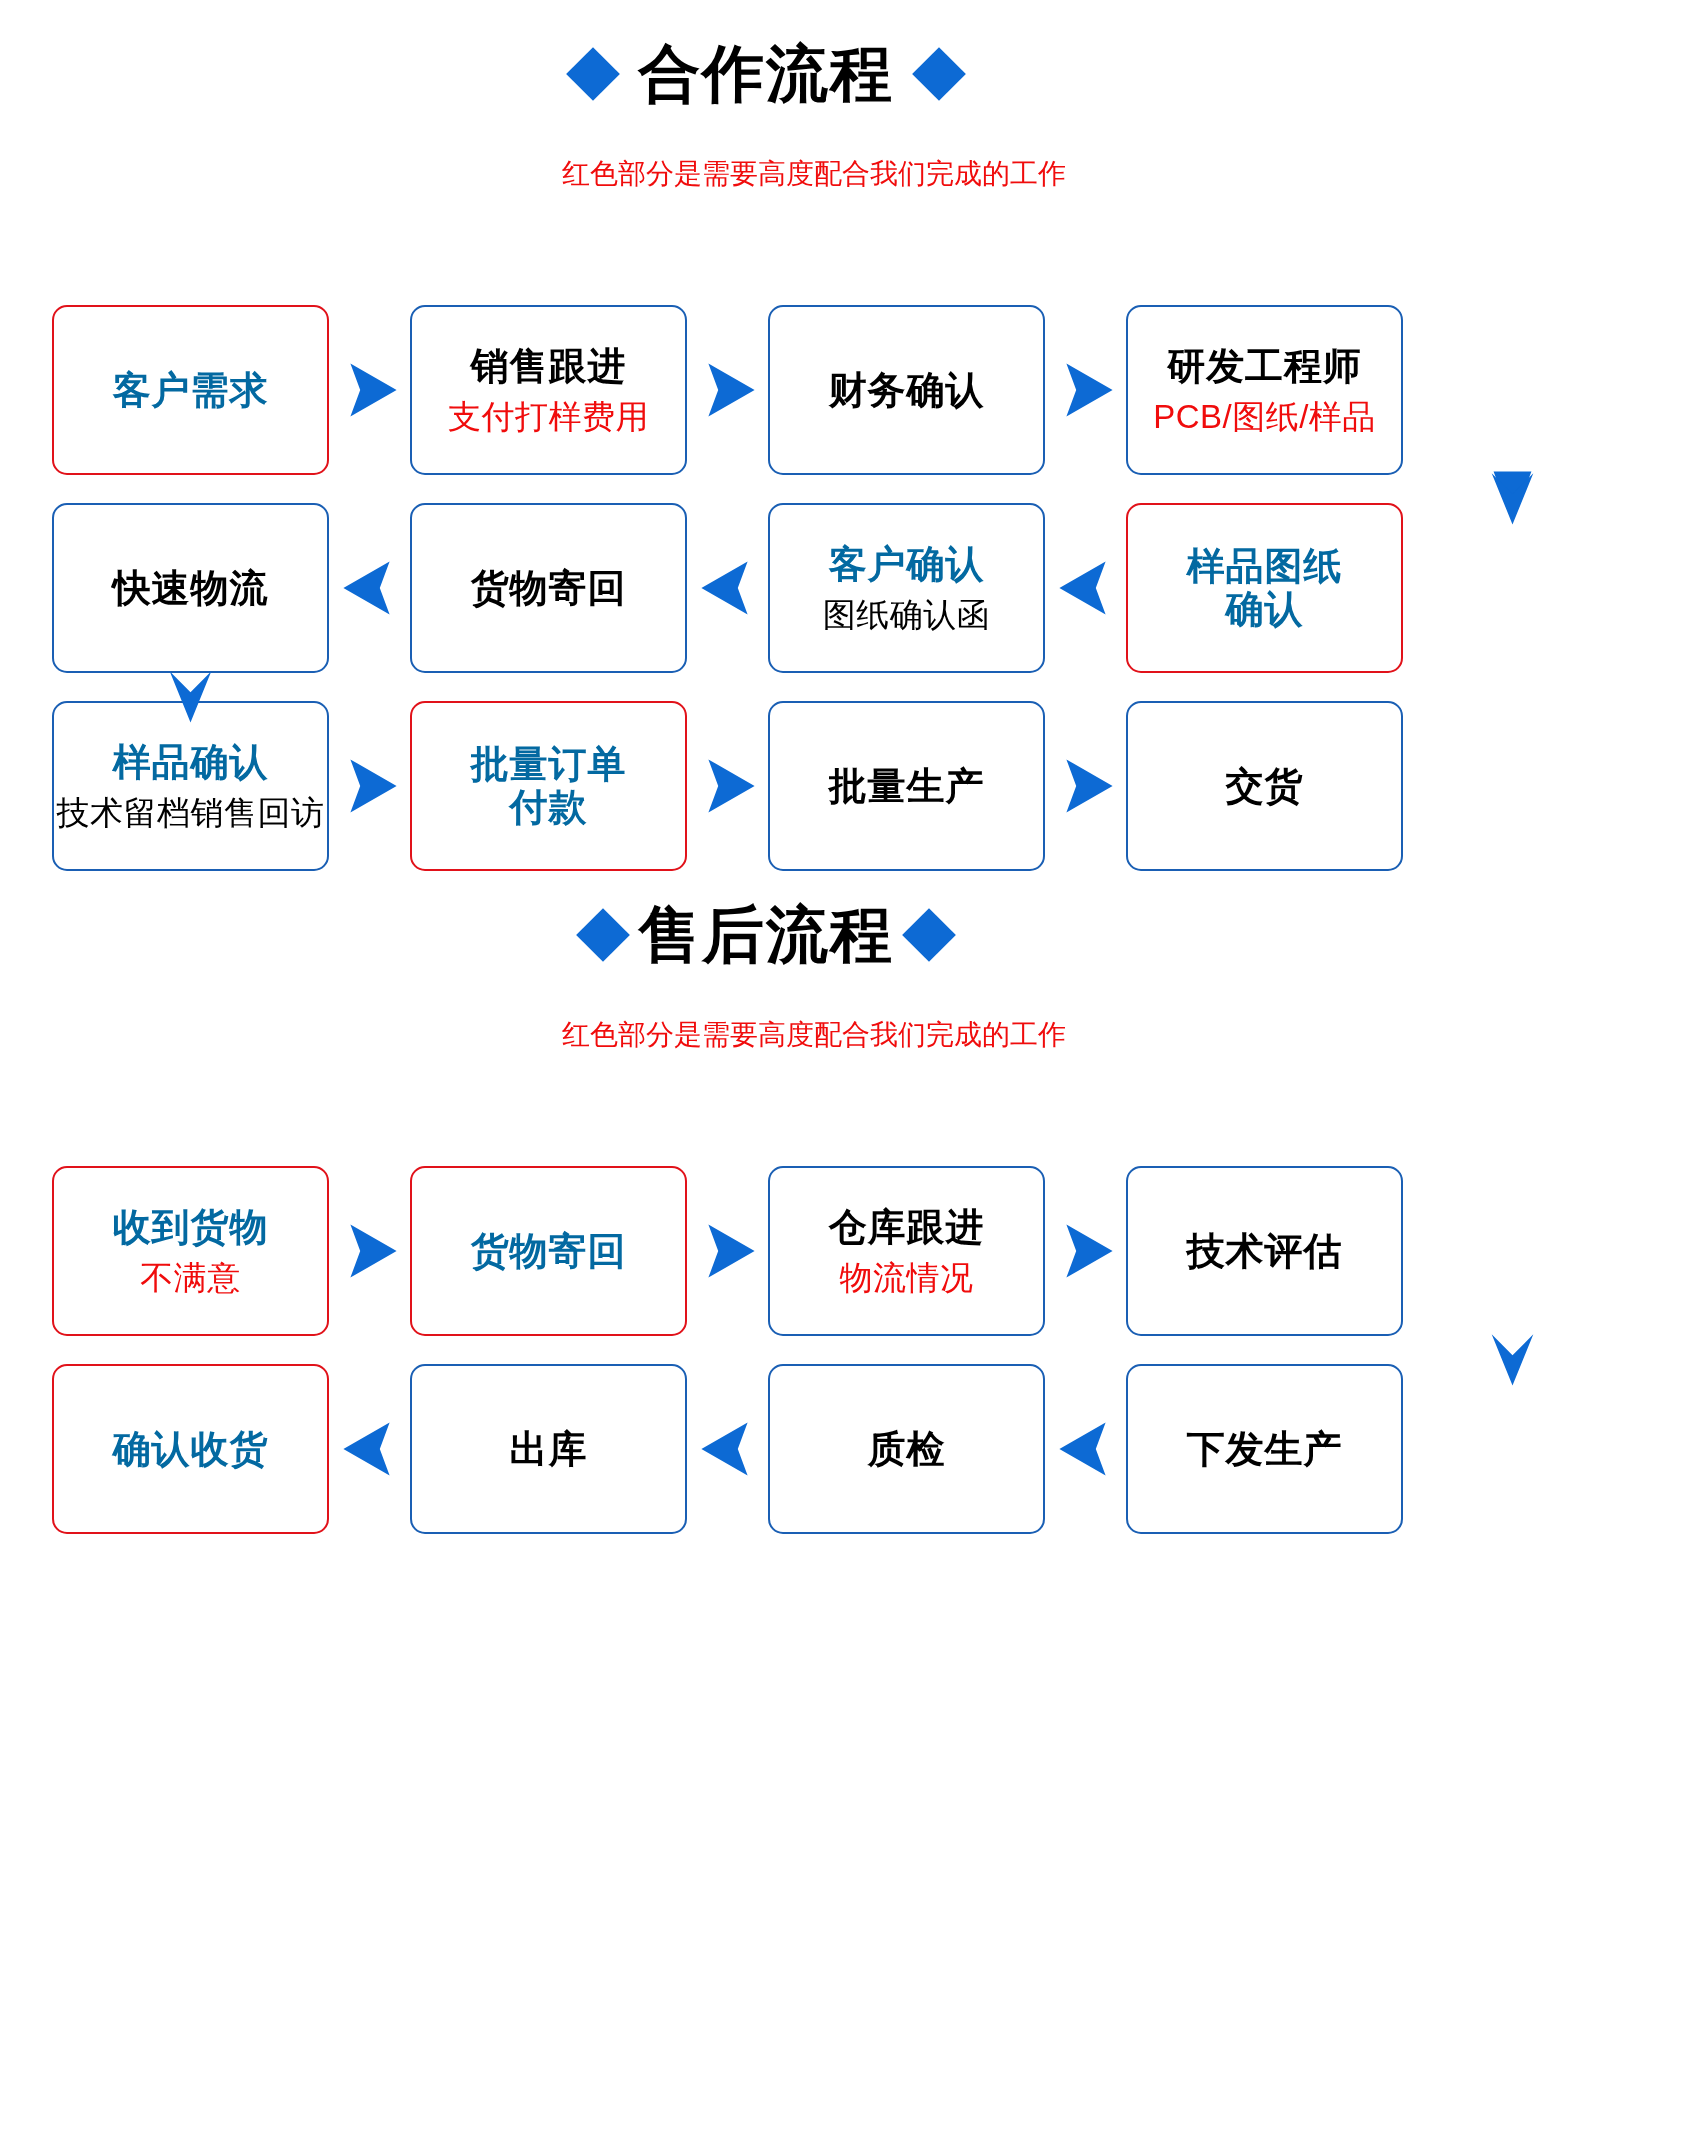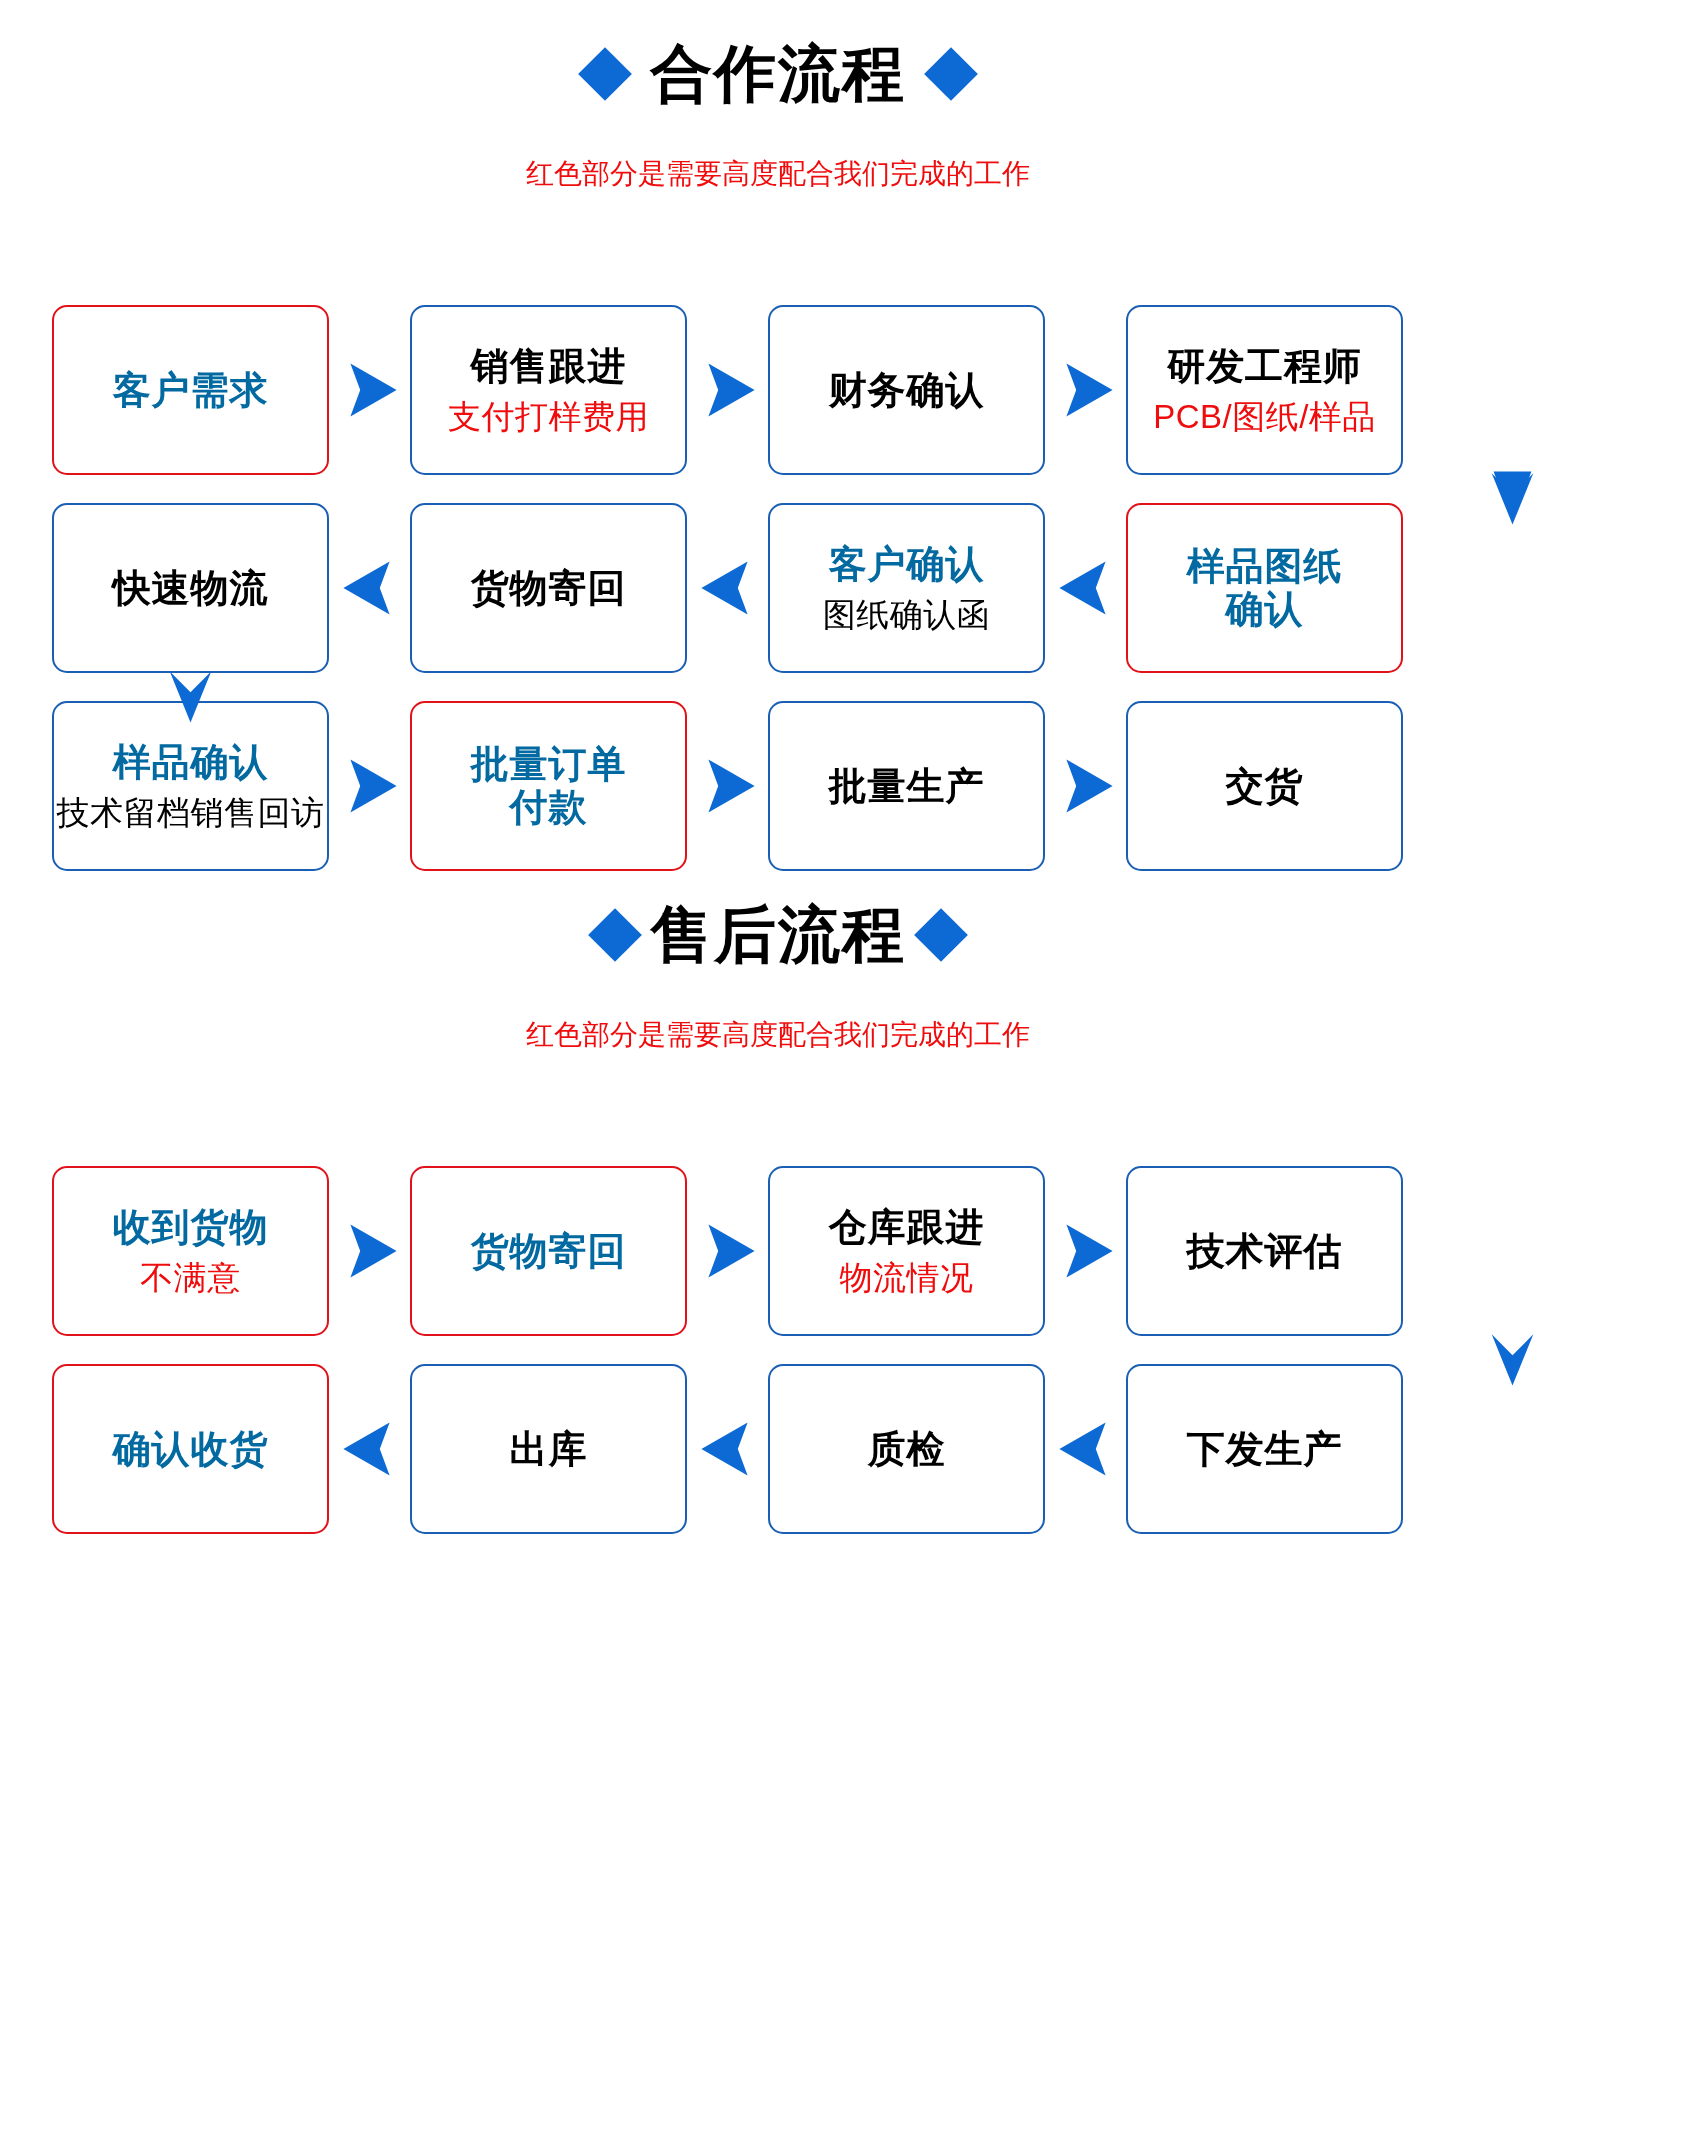--- a/index.html
+++ b/index.html
@@ -3,21 +3,21 @@
 <meta charset="utf-8">
 <style>
   html,body{margin:0;padding:0;}
   body{
     width:1703px;height:2155px;
     background:#ffffff;
     font-family:"Liberation Sans","DejaVu Sans",sans-serif;
     -webkit-font-smoothing:antialiased;
     overflow:hidden;
   }
-  .page{position:relative;width:1532px;height:2155px;padding-left:24px;}
+  .page{position:relative;width:1532px;height:2155px;}
 
   
   .section-title{
     display:flex;align-items:center;justify-content:center;
     gap:26.5px;
     width:100%;
   }
   .section-title .txt{
     font-size:62px;font-weight:bold;color:#000000;
     letter-spacing:1.9px;line-height:1;
@@ -26,20 +26,21 @@
   .diamond{
     width:38px;height:38px;background:#0d6ad4;
     transform:rotate(45deg);
     flex:0 0 auto;
   }
   .section-sub{
     width:100%;text-align:center;
     color:#f00c0c;font-size:28px;line-height:1;
     margin-top:32px;
     white-space:nowrap;
+    margin-left:48px;
   }
 
   
   .flow{position:relative;width:1703px;}
   .row{
     display:flex;align-items:center;
     height:170px;
     padding:0 52px;
     box-sizing:border-box;
   }

